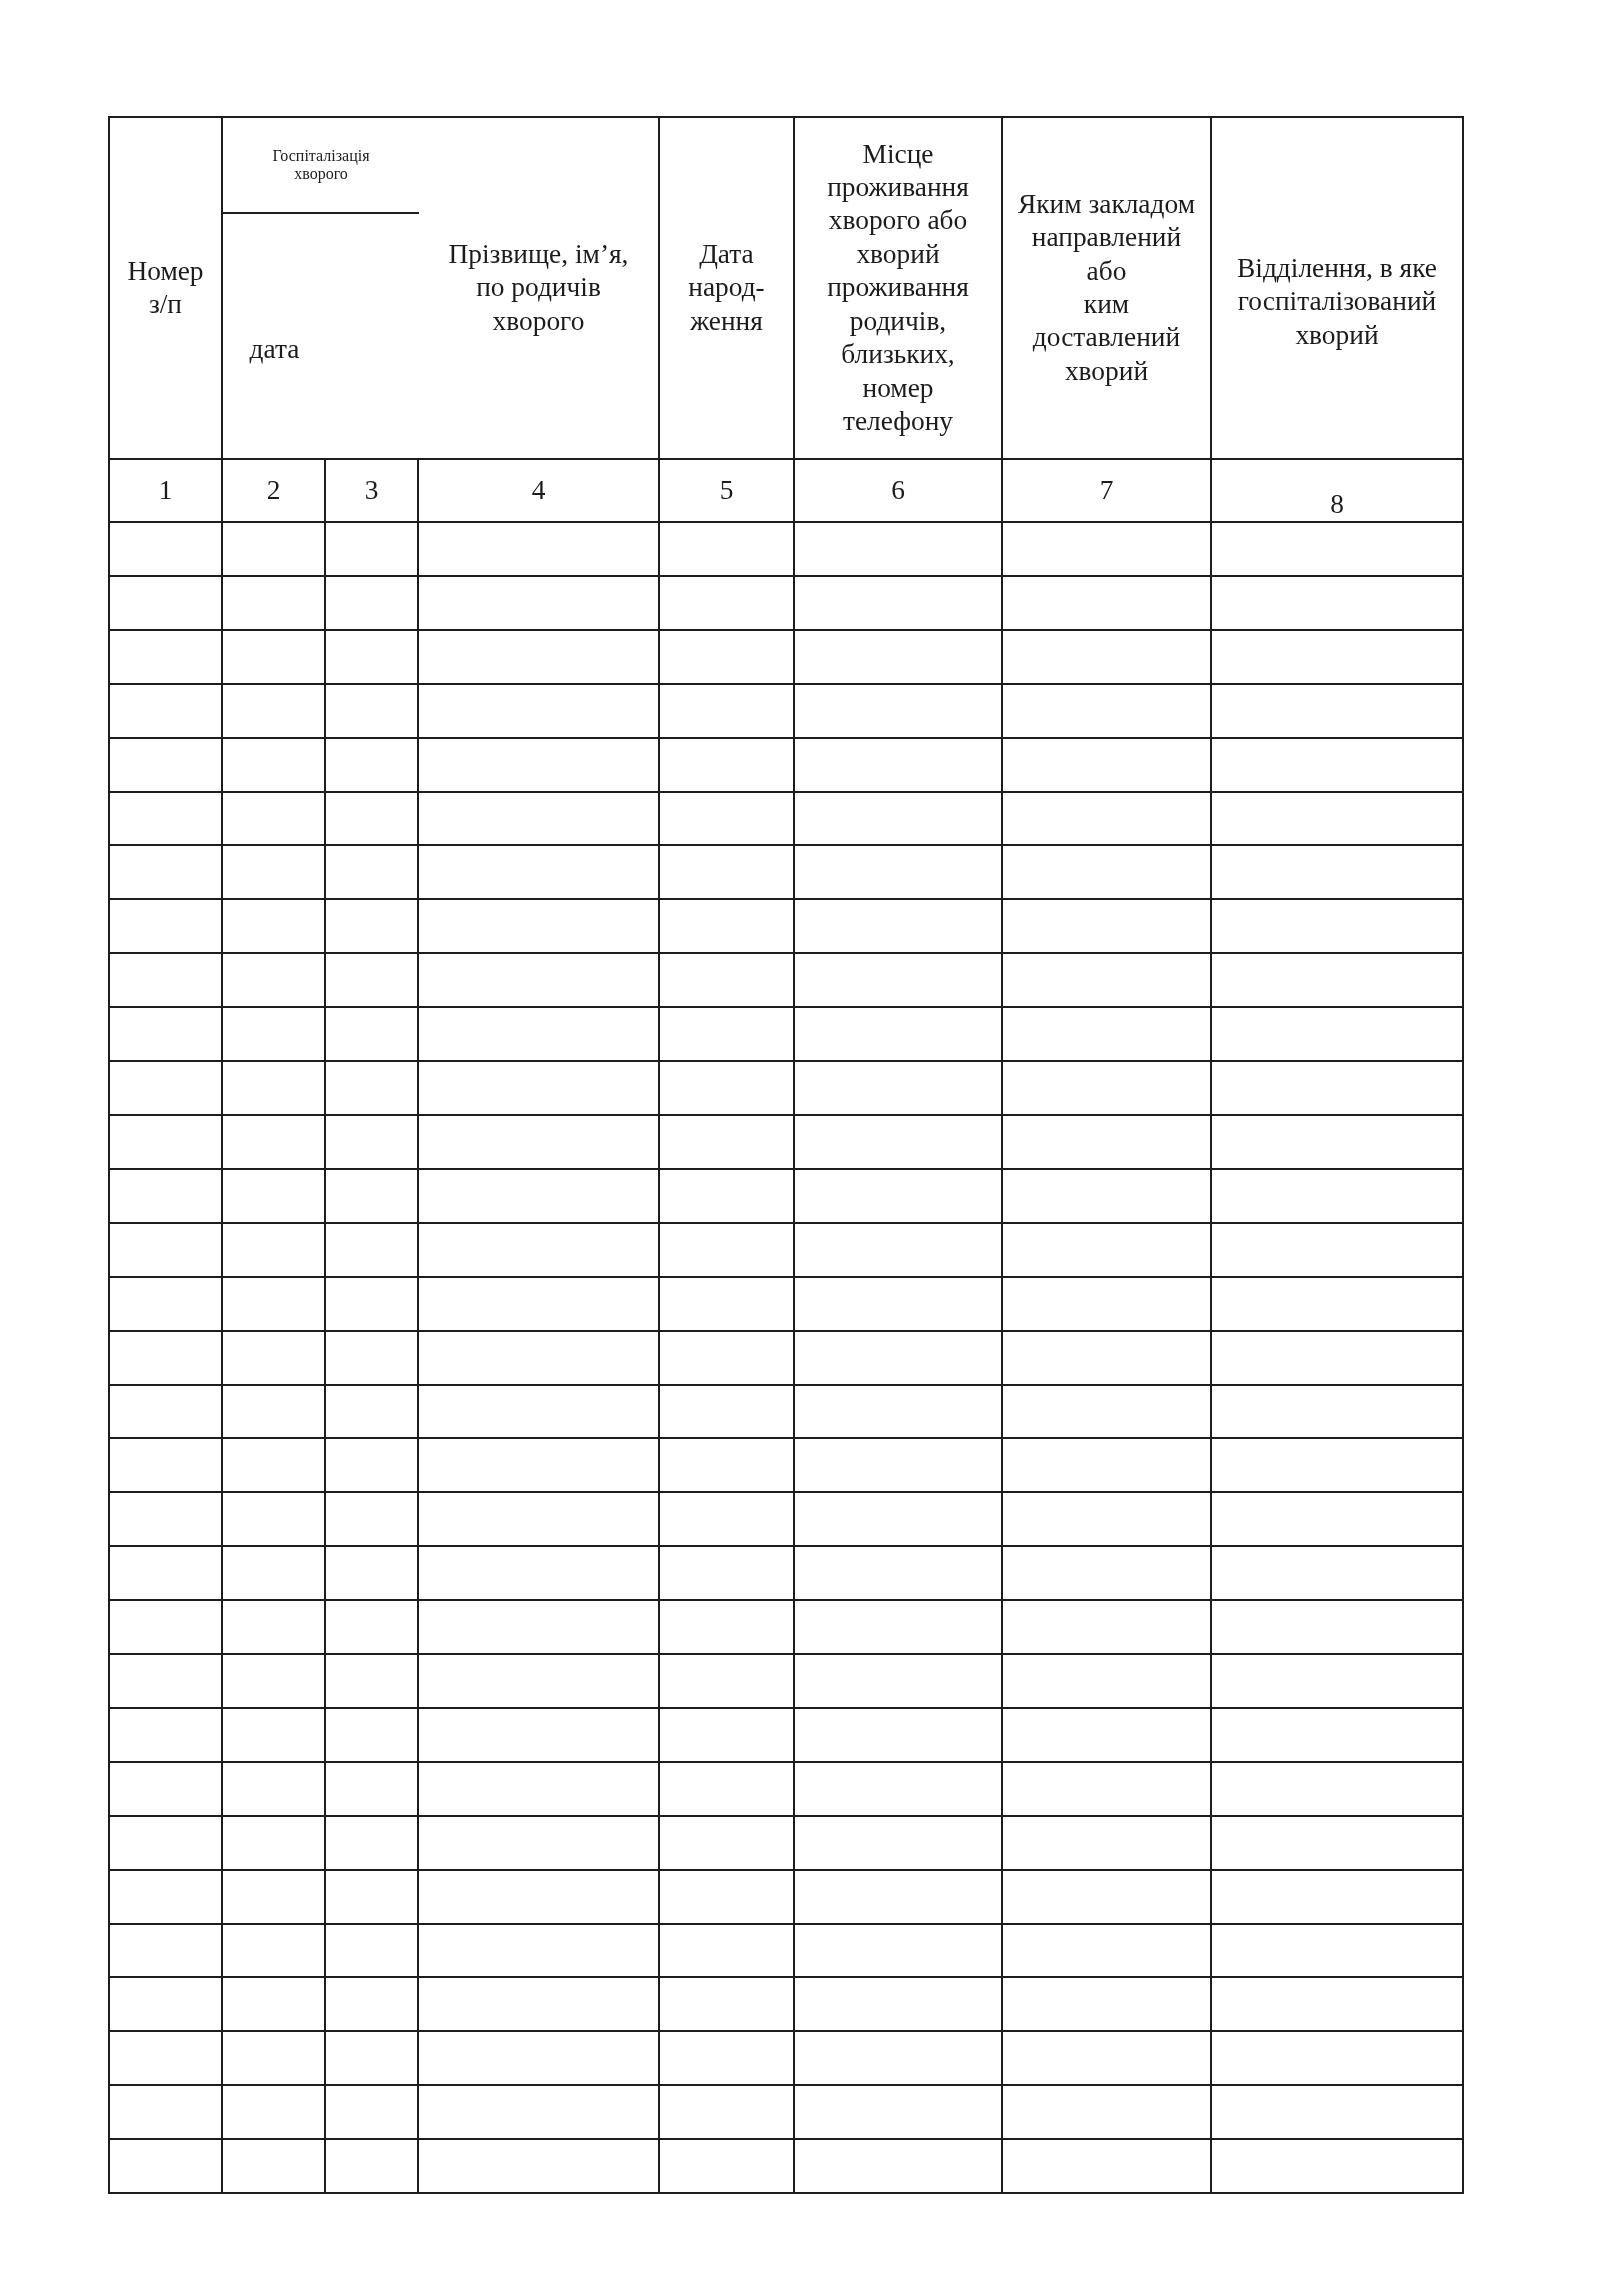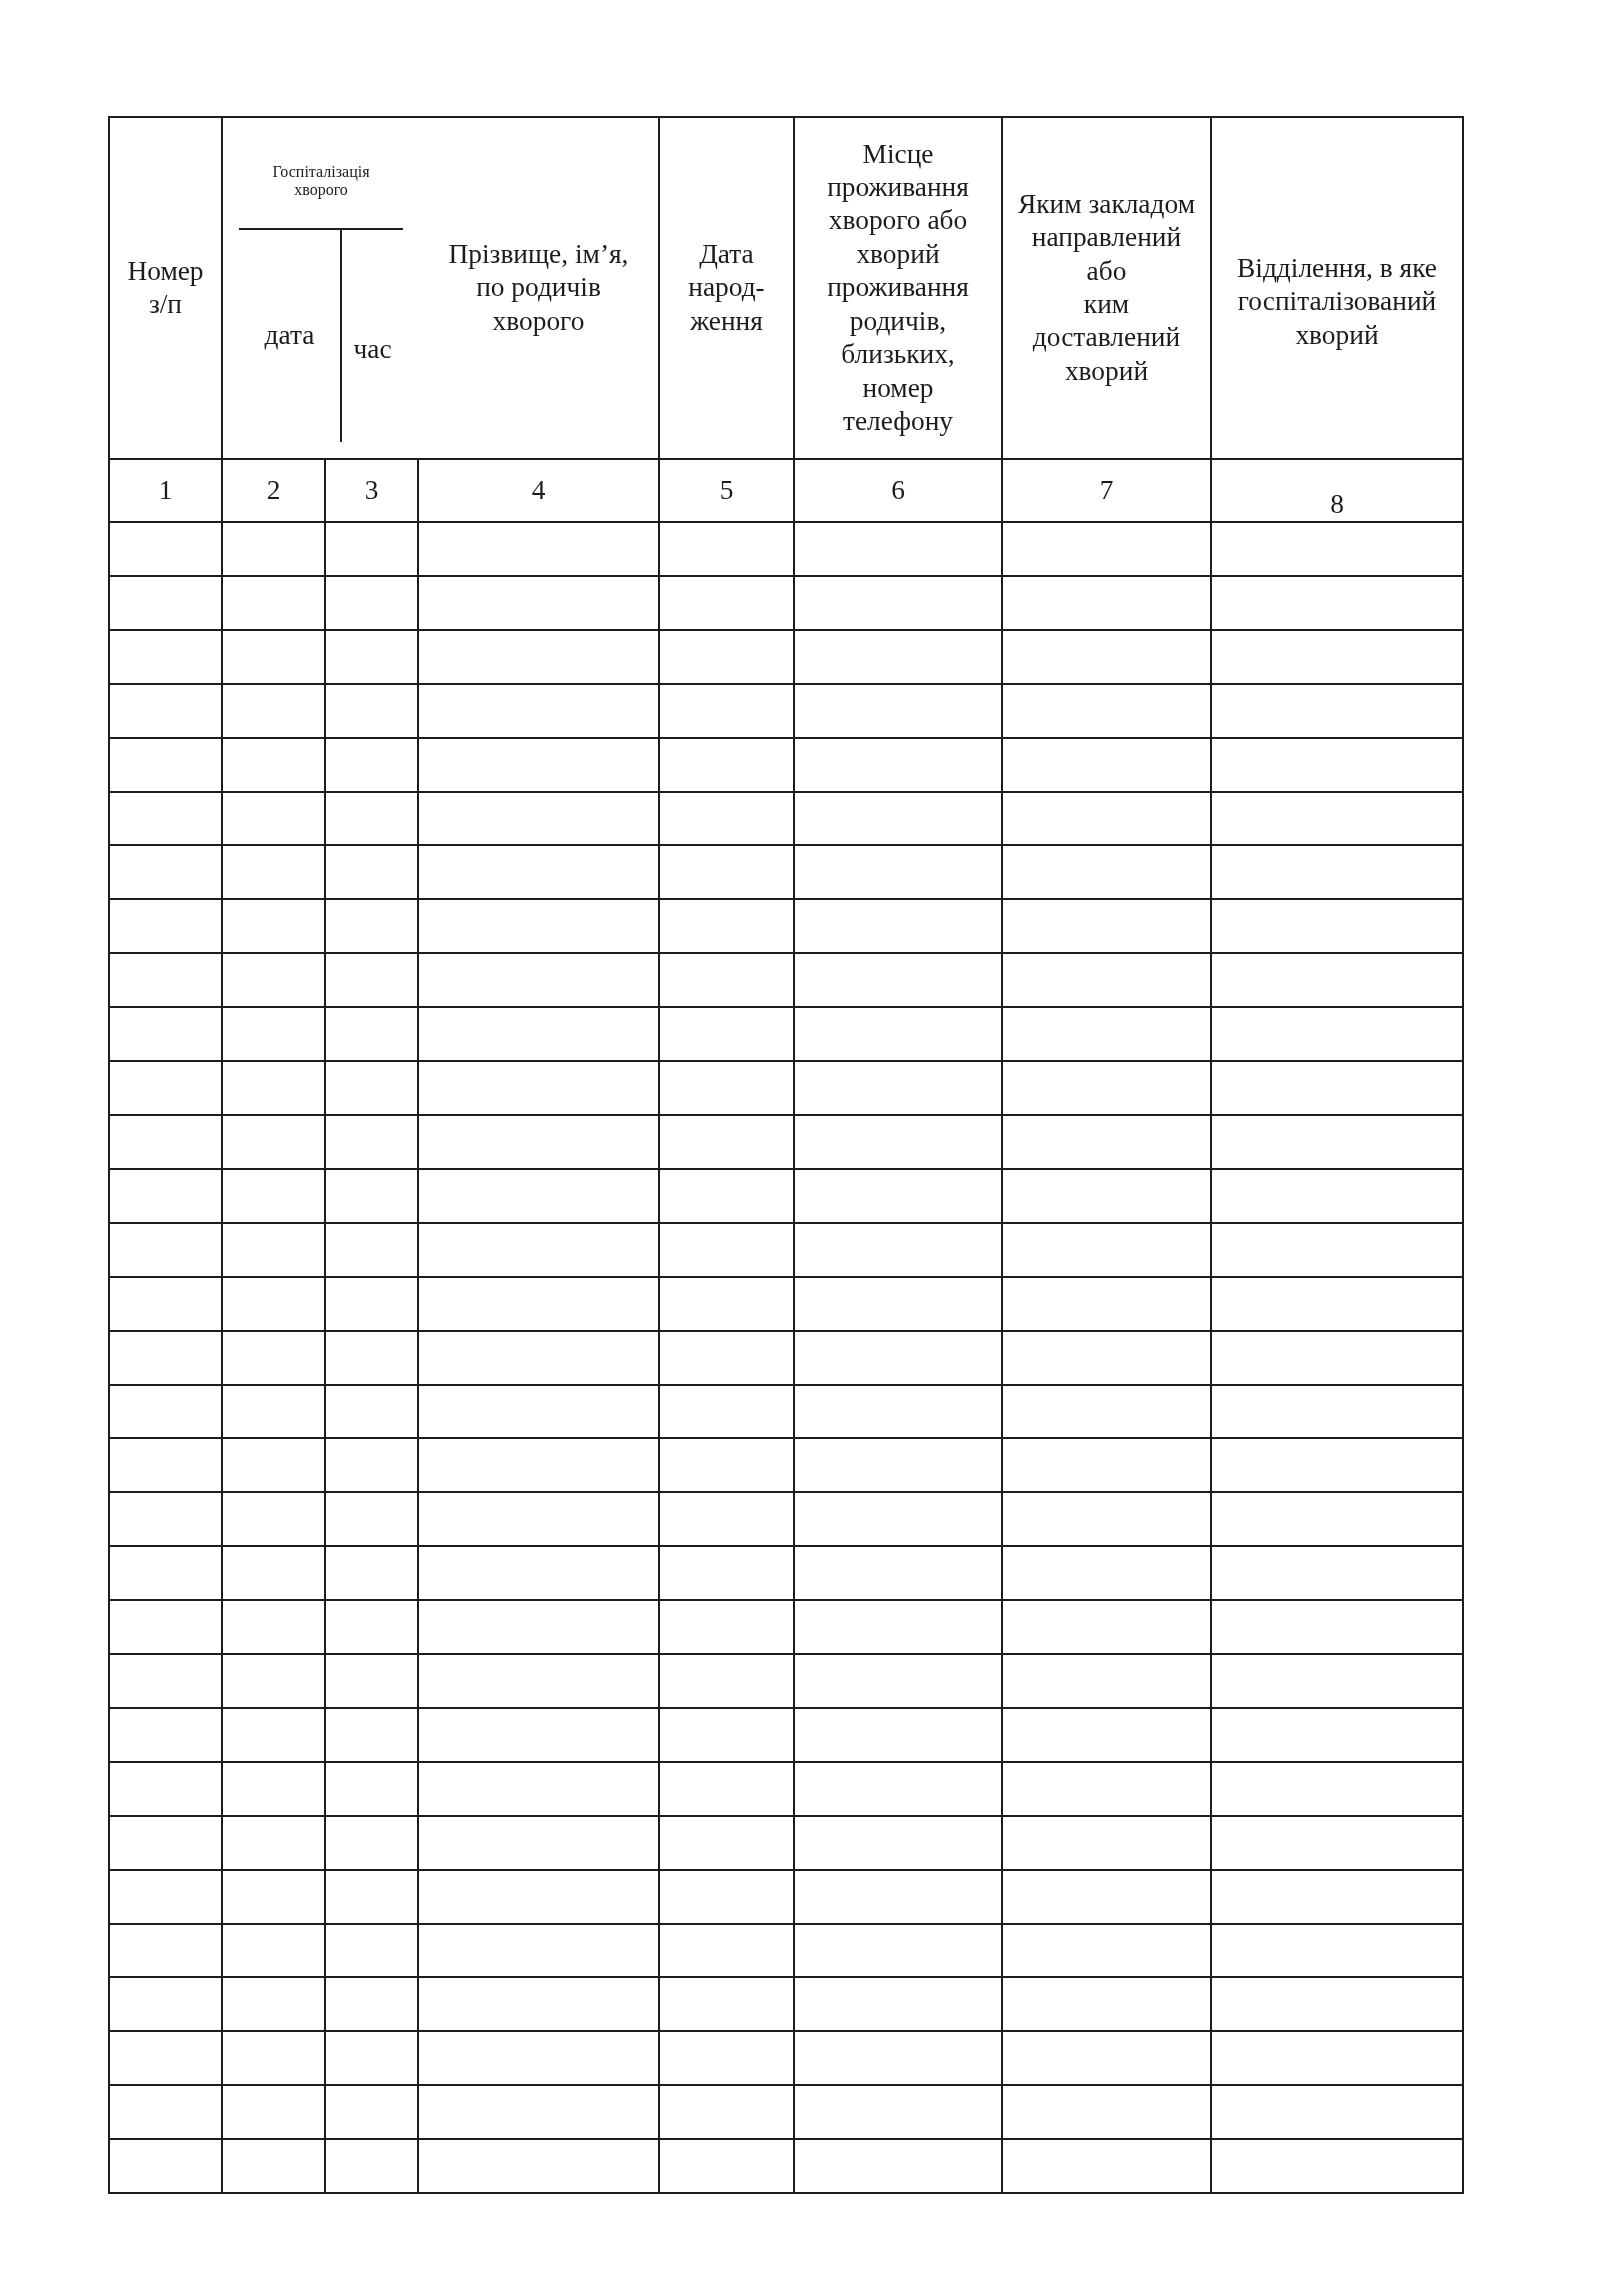--- a/index.html
+++ b/index.html
@@ -49,21 +49,21 @@
   .cell:last-child{border-right:none;margin-top:28px;}
   
   .header-row{
     height:342px;
     border-bottom:2.9px solid var(--line);
   }
   .group{
     grid-column:2 / 4;
     display:flex;
     flex-direction:column;
-    padding:16px;
+    padding:0;
   }
   .group-title{
     height:96px;
     border-bottom:2px solid var(--line);
     display:flex;
     align-items:center;
     justify-content:center;
     text-align:center;
     white-space:pre-line;
   }
@@ -101,21 +101,20 @@
 
     <div class="grid-row header-row">
       <div class="cell">Номер
 з/п</div>
 
       <div class="group">
         <div class="group-title">Госпіталізація
 хворого</div>
         <div class="group-sub">
           <div class="cell">дата</div>
-          <div class="cell">час</div>
         </div>
       </div>
 
       <div class="cell">Прізвище, ім’я,
 по родичів
 хворого</div>
       <div class="cell">Дата
 народ-
 ження</div>
       <div class="cell">Місце

